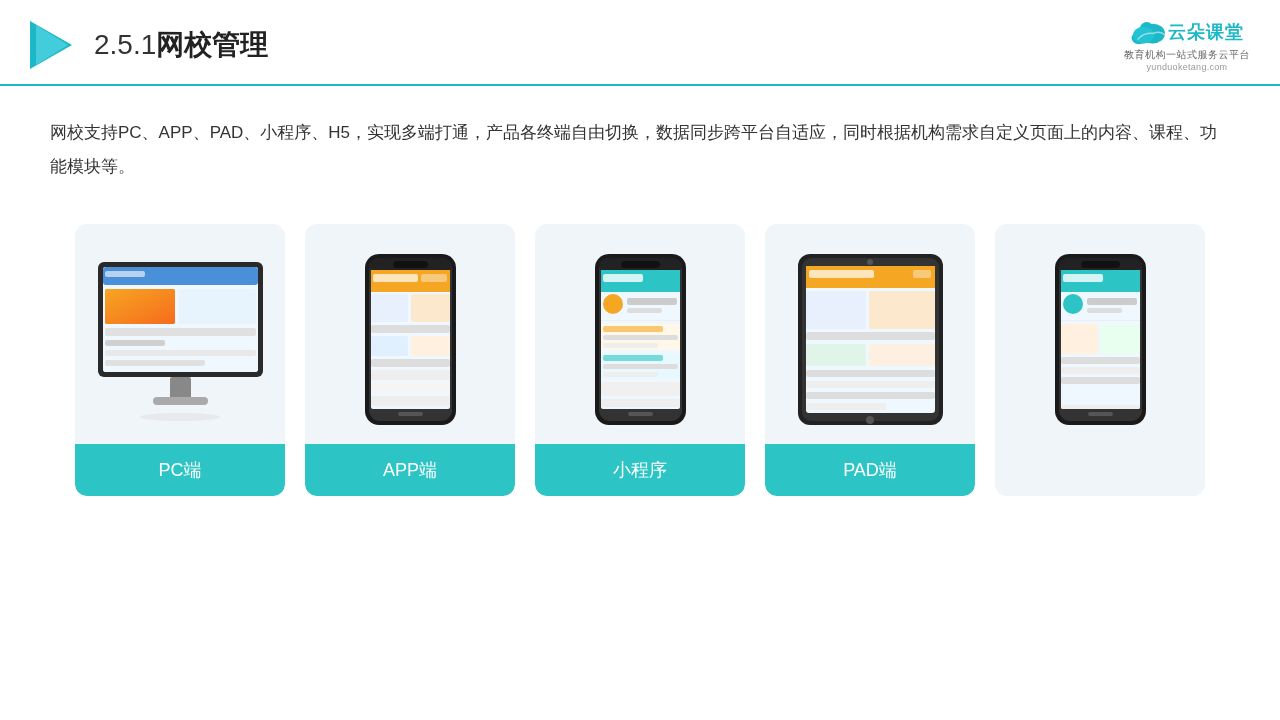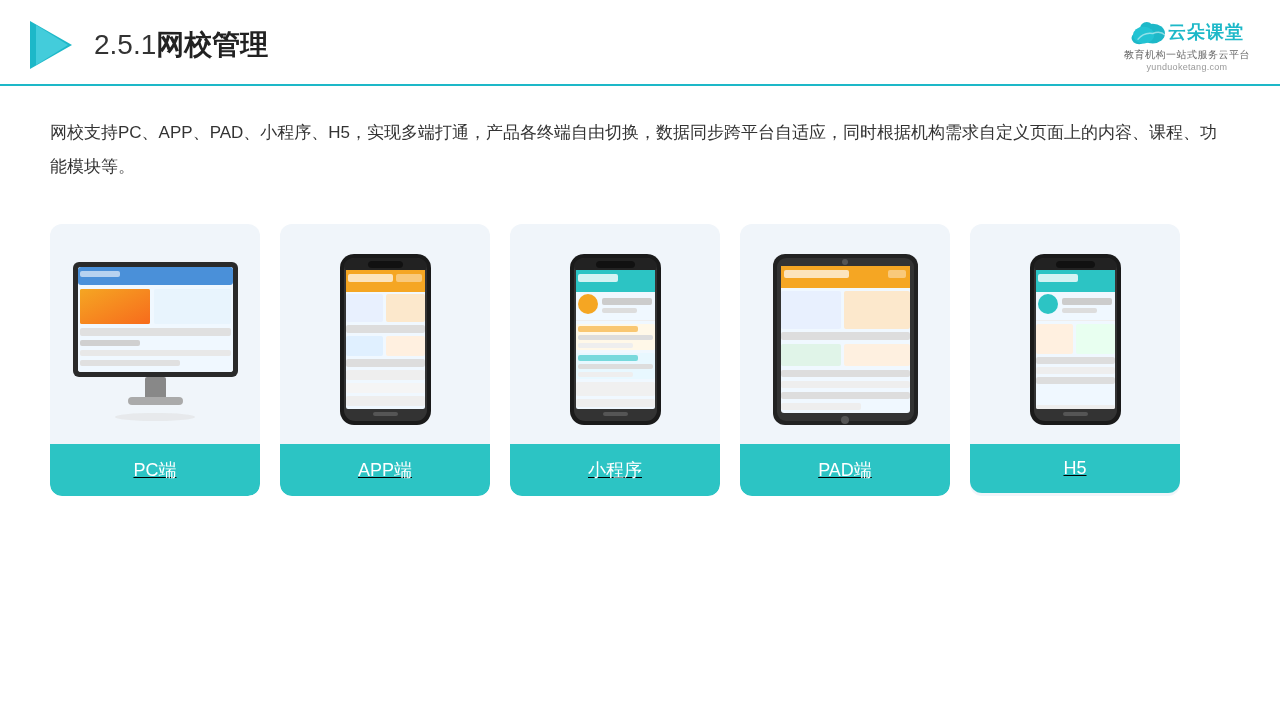--- a/index.html
+++ b/index.html
@@ -88,21 +88,21 @@
       font-size: 17px;
       color: #333;
       line-height: 2;
     }
 
     
     .cards-container {
       display: flex;
       gap: 20px;
       padding: 30px 50px 30px 50px;
-      text-decoration: underline;
+      justify-content: center;
     }
 
     .card {
       background: #f0f5fa;
       border-radius: 12px;
       width: 210px;
       display: flex;
       flex-direction: column;
       align-items: center;
       overflow: hidden;
@@ -335,17 +335,16 @@
           <rect x="48" y="72" width="39" height="30" rx="2" fill="#e8fff0"></rect>
           <rect x="8" y="105" width="79" height="7" rx="2" fill="#ddd"></rect>
           <rect x="8" y="115" width="79" height="7" rx="2" fill="#eee"></rect>
           <rect x="8" y="125" width="79" height="7" rx="2" fill="#ddd"></rect>
           <rect x="8" y="135" width="79" height="15" rx="2" fill="#f0f8ff"></rect>
           <rect x="8" y="153" width="79" height="4" rx="2" fill="#eee"></rect>
 
           <rect x="35" y="160" width="25" height="4" rx="2" fill="#555"></rect>
         </svg>
       </div>
-      <div class="card-label">H5</div>
     </div>
 
   </div>
 </div>
 
 </body></html>

